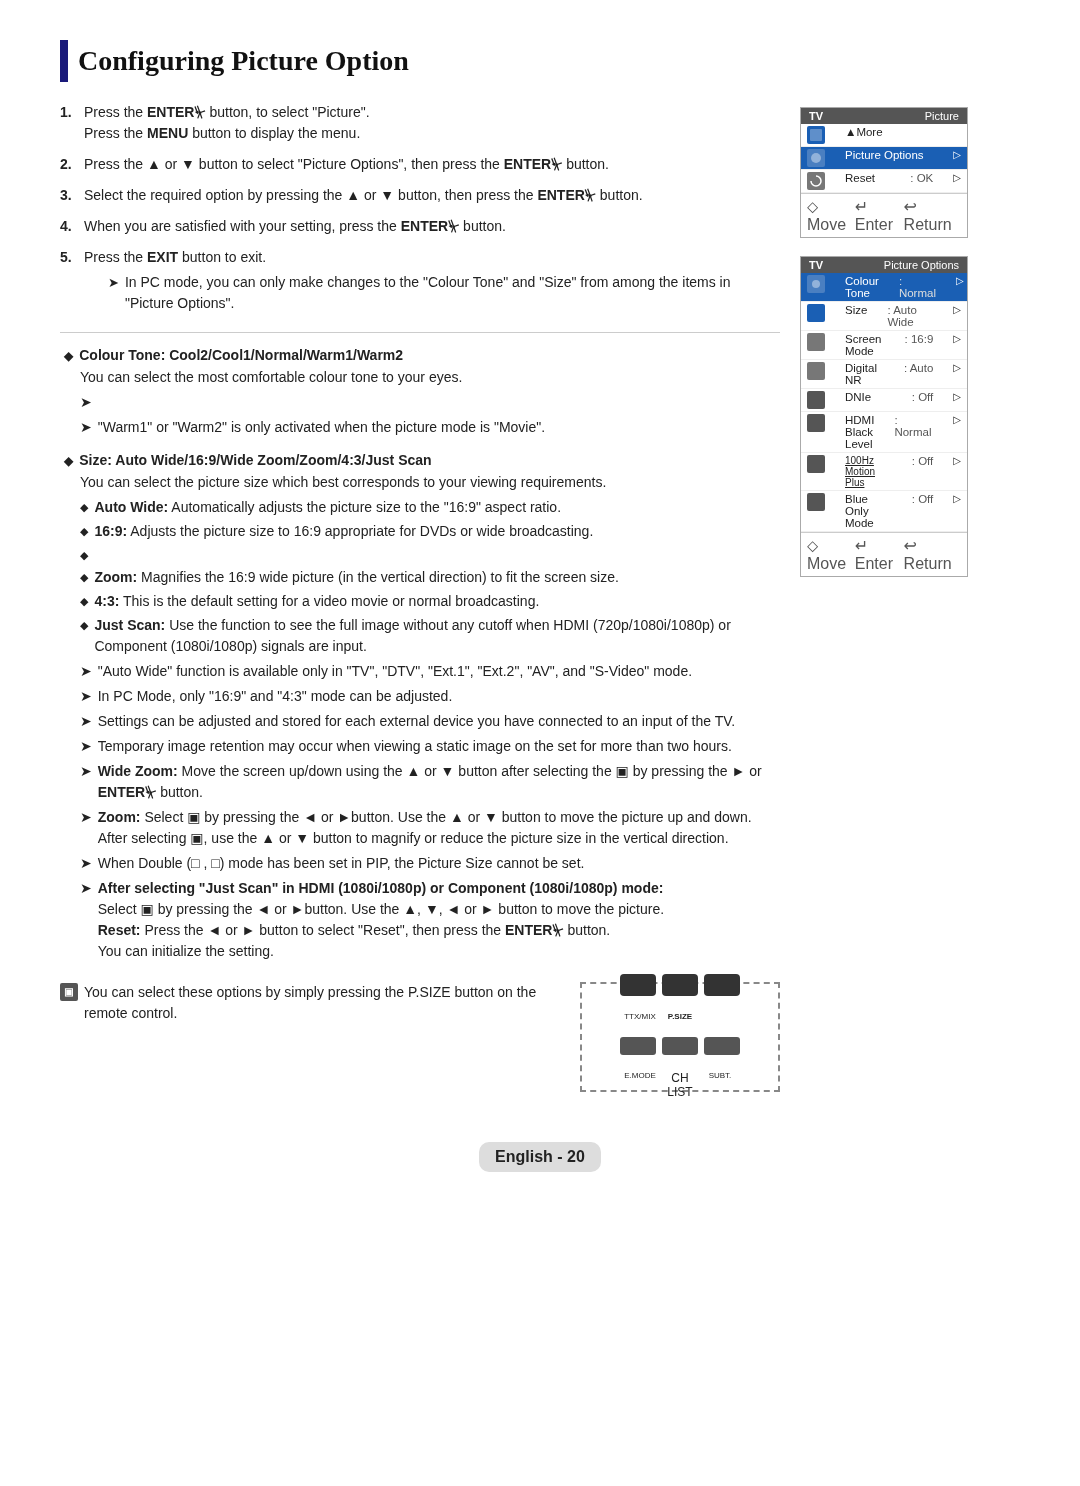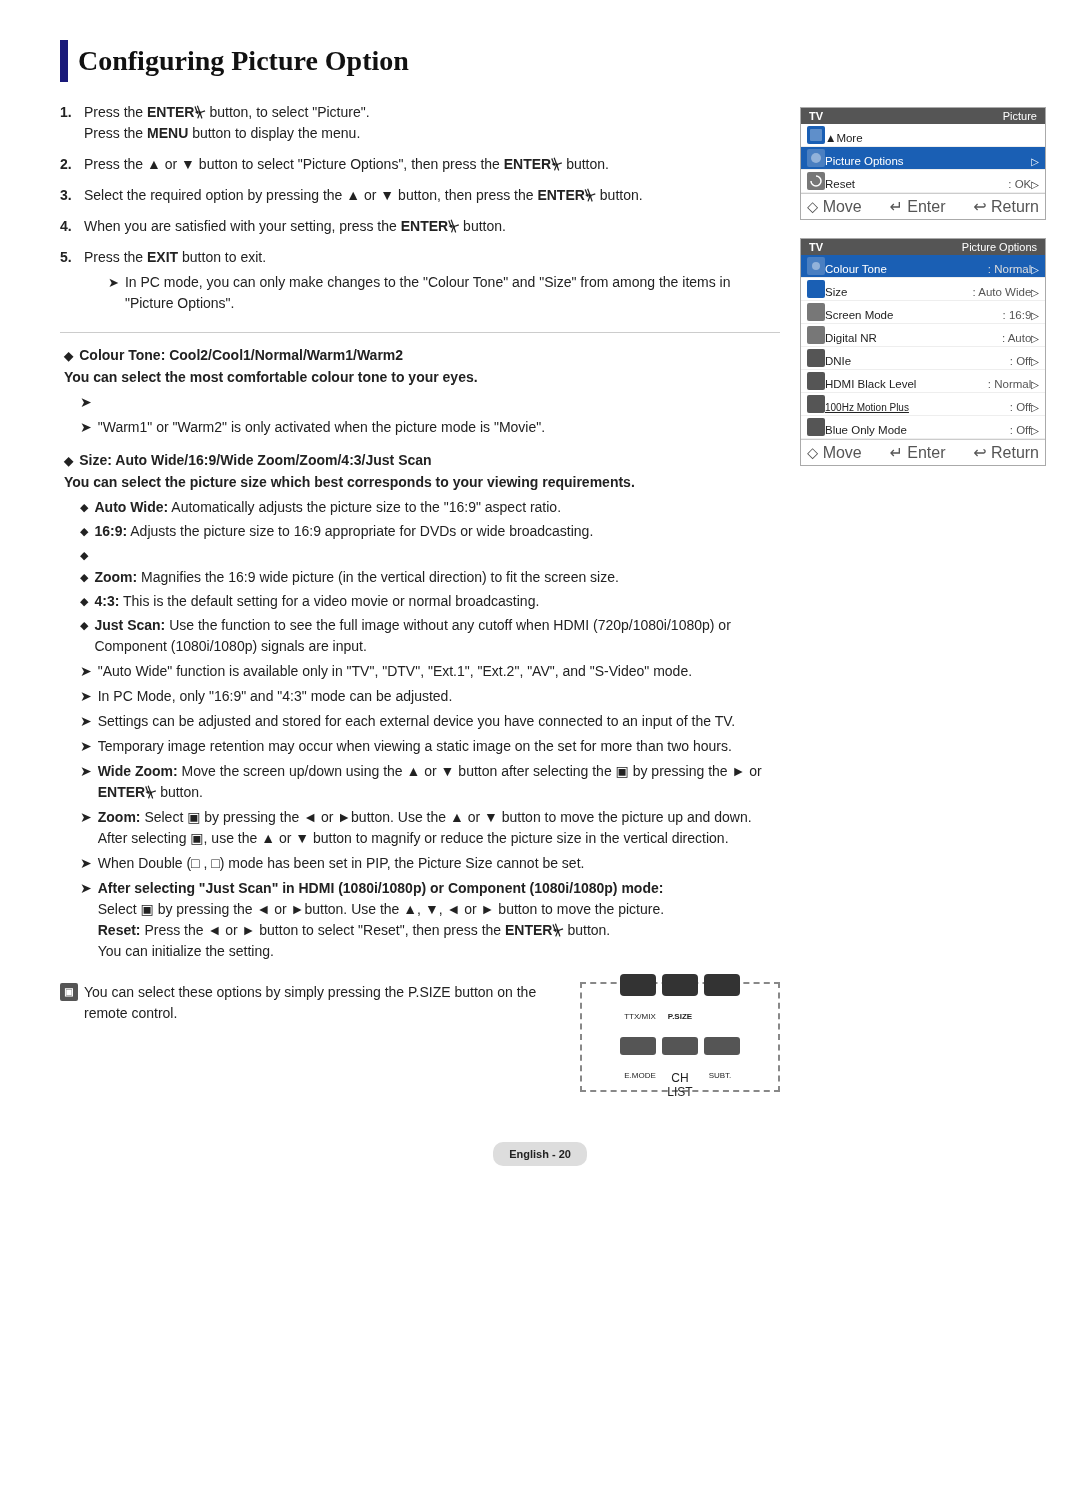--- a/index.html
+++ b/index.html
@@ -85,23 +85,23 @@
       padding-left: 4px;
     }
     .bullet-title {
       display: flex;
       gap: 6px;
       font-weight: bold;
       margin-bottom: 4px;
     }
     .diamond { font-size: 12px; margin-top: 2px; }
     .bullet-desc {
+      margin-left: 16px;
       line-height: 1.5;
       margin-bottom: 4px;
-      font-weight: bold;
     }
 
     
     .sub-bullet {
       display: flex;
       gap: 6px;
       margin: 3px 0 3px 16px;
       line-height: 1.5;
     }
     .sub-diamond { font-size: 11px; margin-top: 2px; }
@@ -148,50 +148,50 @@
     }
 
     
     .page-footer {
       text-align: center;
       margin-top: 30px;
       padding: 6px 16px;
       display: inline-block;
       background: #ddd;
       border-radius: 10px;
-      font-size: 11px;
+      font-size: 16px;
       font-weight: bold;
     }
     .footer-center {
       display: flex;
       justify-content: center;
       margin-top: 20px;
     }
 
     
     .tv-panel {
       border: 1px solid #aaa;
-      width: 246px;
+      width: 168px;
       font-size: 11.5px;
       background: #fff;
     }
     .tv-header {
       background: #555;
       color: #fff;
       display: flex;
       justify-content: space-between;
       padding: 2px 8px;
       font-size: 11px;
     }
     .tv-header-label { font-weight: bold; }
     .tv-row {
       display: flex;
-      align-items: flex-end;
+      align-items: flex-start;
       padding: 2px 6px;
-      gap: 0;
+      gap: 20px;
       border-bottom: 1px solid #eee;
     }
     .tv-row.highlighted {
       background: #1a5fb4;
       color: #fff;
     }
     .tv-row-icon {
       width: 18px;
       height: 18px;
       background: #888;

